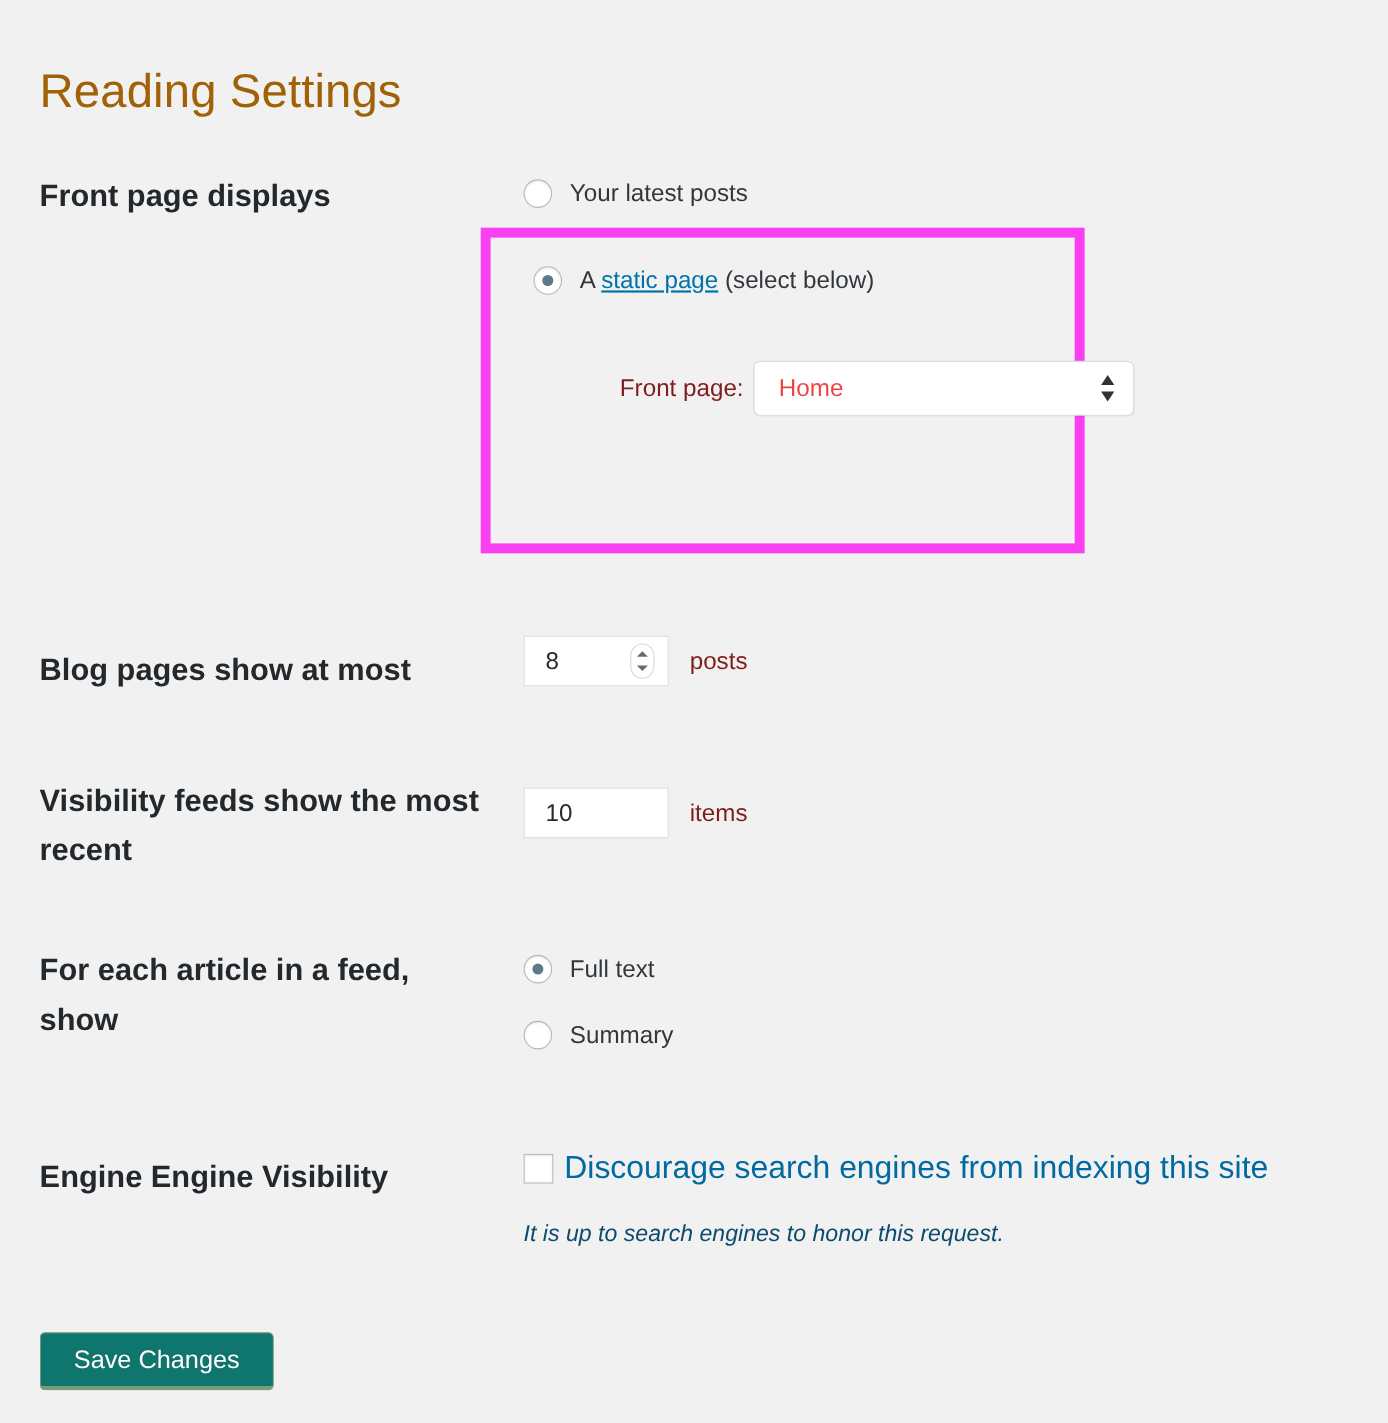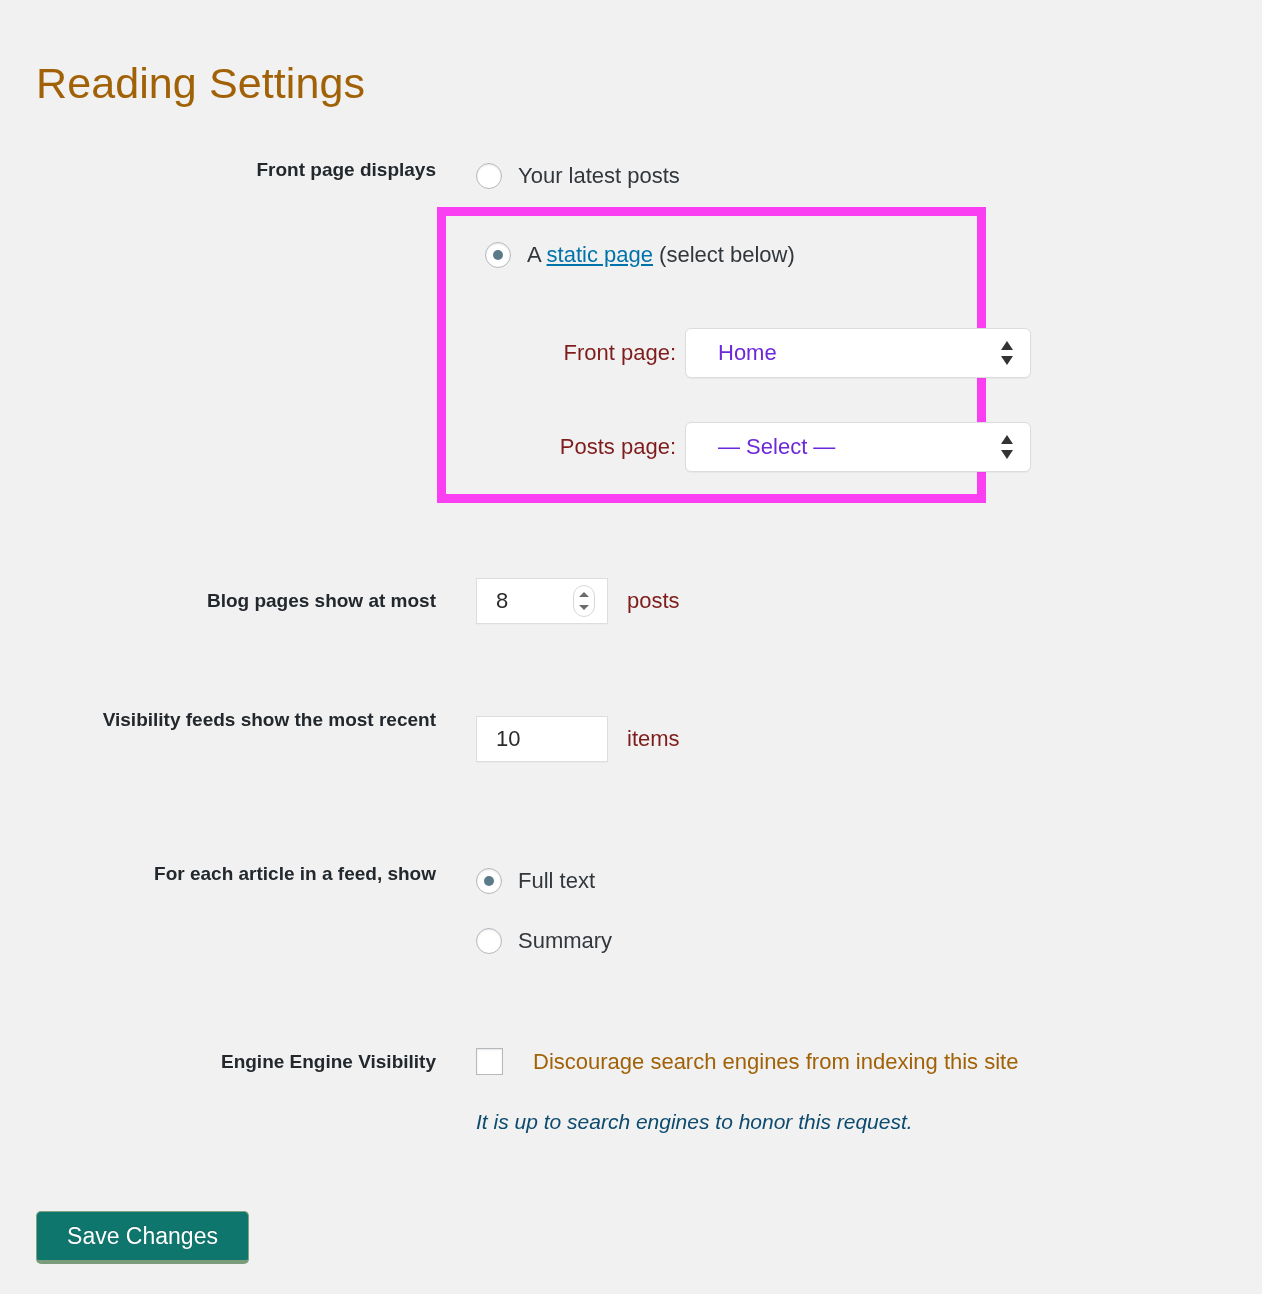--- a/index.html
+++ b/index.html
@@ -26,26 +26,25 @@
     color: #a16207;
     letter-spacing: 0.1px;
     line-height: 1;
     white-space: nowrap;
   }
 
   
   .row-label {
     position: absolute;
     left: 36px;
-    font-size: 19px;
+    font-size: 28px;
     font-weight: bold;
     color: #23282d;
     line-height: 1.62;
     width: 400px;
-    text-align: right;
   }
 
   .field-col {
     position: absolute;
     left: 476px;
   }
 
   
   .radio-line {
     display: flex;
@@ -131,22 +130,22 @@
     background: #fff;
     border: 1px solid #dcdcdc;
     border-radius: 6px;
     box-shadow: 0 1px 1px rgba(0,0,0,0.04);
     box-sizing: border-box;
     display: flex;
     align-items: center;
   }
   .select-value {
     font-size: 22px;
-    color: #6d28d9;
-    padding-left: 32px;
+    color: #ef4444;
+    padding-left: 22px;
     line-height: 1;
     white-space: nowrap;
   }
   .select-arrows {
     position: absolute;
     right: 16px;
     top: 50%;
     transform: translateY(-50%);
     width: 13px;
     height: 26px;
@@ -231,23 +230,23 @@
   .checkbox {
     width: 27px;
     height: 27px;
     background: #fff;
     border: 1px solid #b4b9be;
     box-shadow: inset 0 1px 2px rgba(0,0,0,0.10);
     box-sizing: border-box;
     flex: 0 0 auto;
   }
   .check-text {
-    font-size: 22px;
-    color: #a16207;
-    margin-left: 30px;
+    font-size: 29px;
+    color: #0369a1;
+    margin-left: 10px;
     line-height: 1;
   }
   .hint-text {
     font-size: 21px;
     font-style: italic;
     color: #0c4a6e;
     line-height: 1;
     white-space: nowrap;
   }
 
@@ -300,30 +299,20 @@
       <span class="select-label">Front page:</span>
       <div class="select-box">
         <span class="select-value">Home</span>
         <span class="select-arrows">
           <span class="up"></span>
             <span class="dn"></span>
         </span>
       </div>
     </div>
 
-    <div class="select-row posts">
-      <span class="select-label">Posts page:</span>
-      <div class="select-box">
-        <span class="select-value">— Select —</span>
-        <span class="select-arrows">
-          <span class="up"></span>
-            <span class="dn"></span>
-        </span>
-      </div>
-    </div>
 
   </div>
 </div>
 
 <div class="row-label" style="top:586px;">Blog pages show at most</div>
 
 <div class="field-col inline-field" style="top:578px;">
   <div class="num-input">
     <span class="val">8</span>
     <span class="spinner">

